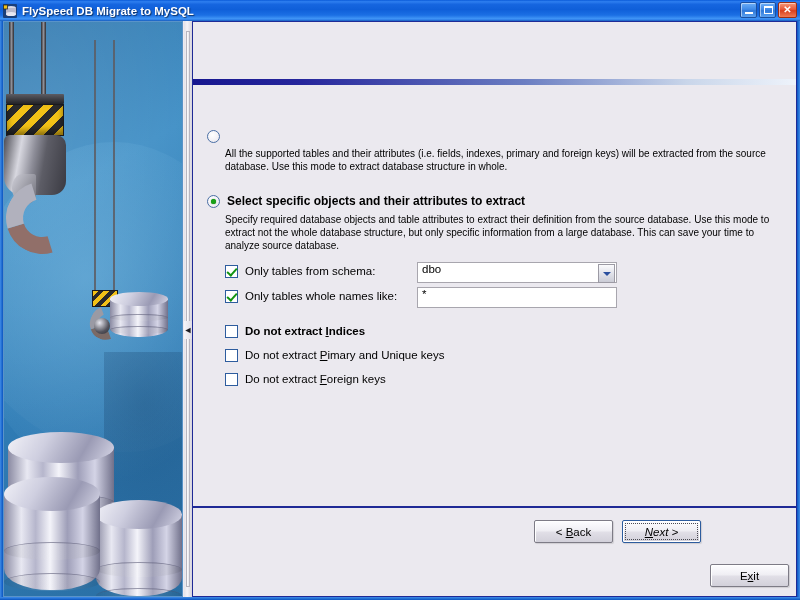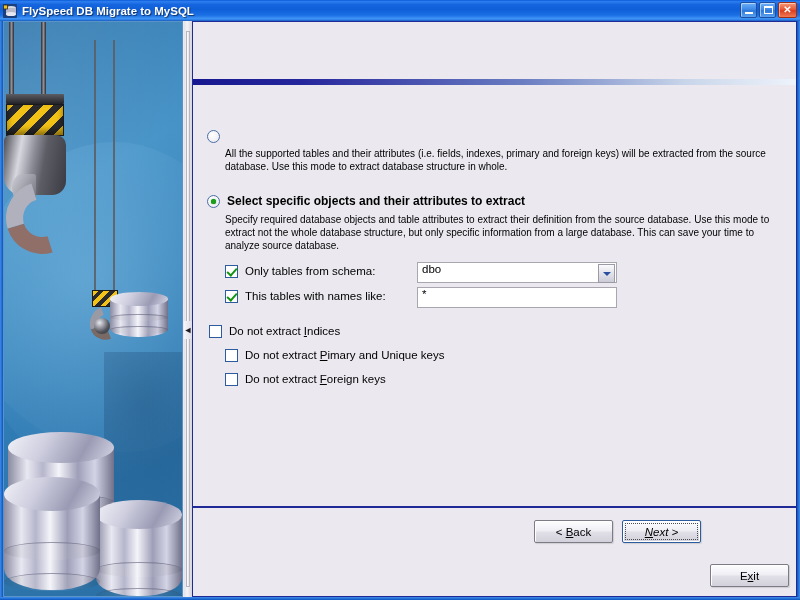--- a/index.html
+++ b/index.html
@@ -456,27 +456,27 @@
         </div>
         <div class="field" style="left:224px; top:177px; width:200px; height:21px;">
           <span>dbo</span>
           <span class="combo-btn">
             <span class="chev"></span>
           </span>
         </div>
 
         <div class="cb-row" style="left:32px; top:205px;">
           <span class="cbox on"></span>
-          <span class="cb-label">This tables with names like:</span>
+          <span class="cb-label">Only tables whole names like:</span>
         </div>
         <div class="field" style="left:224px; top:202px; width:200px; height:21px;">
           <span>*</span>
         </div>
 
-        <div class="cb-row" style="left:16px; top:240px;">
+        <div class="cb-row" style="left:32px; top:240px;font-weight:bold;">
           <span class="cbox"></span>
           <span class="cb-label"><span>Do not extract </span><u>I</u><span>ndices</span></span>
         </div>
 
         <div class="cb-row" style="left:32px; top:288px;">
           <span class="cbox"></span>
           <span class="cb-label"><span>Do not extract </span><u>F</u><span>oreign keys</span></span>
         </div>
 
         <div class="cb-row" style="left:32px; top:264px;">

